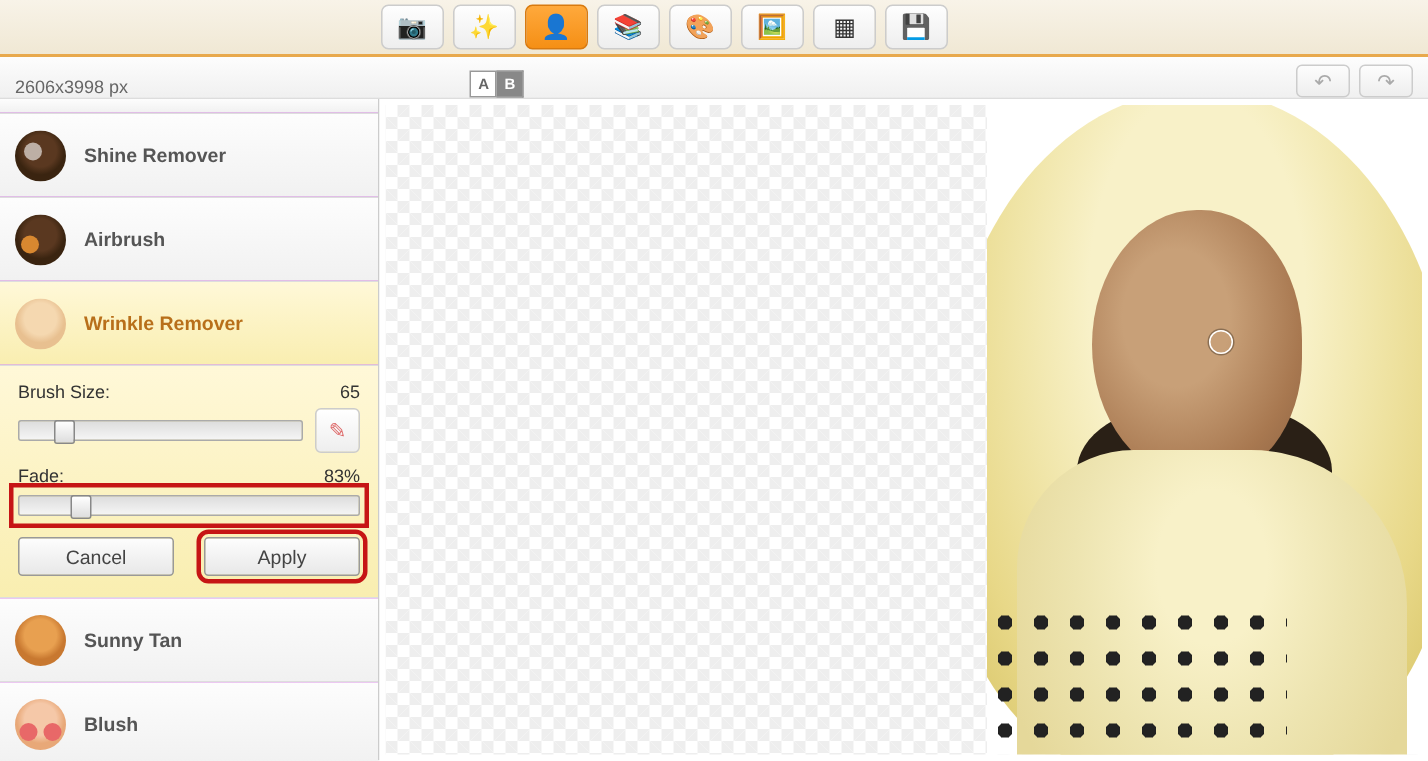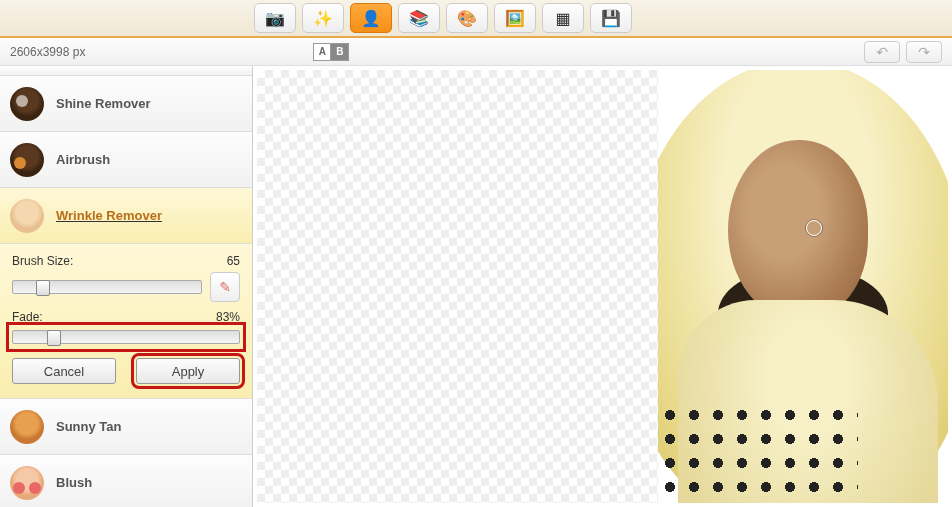--- a/index.html
+++ b/index.html
@@ -4,32 +4,32 @@
 <style>
 * { box-sizing: border-box; margin: 0; padding: 0; }
 body { font-family: "Segoe UI", Tahoma, sans-serif; font-size: 13px; background: #fff; width: 952px; height: 507px; overflow: hidden; color: #333; }
 
 .topbar { height: 38px; background: linear-gradient(#f8f3e8, #f0e8d4); border-bottom: 2px solid #e8a94d; display: flex; align-items: center; padding: 0 10px; }
 .topbar-title { font-size: 14px; color: #444; padding: 0 30px; }
 .toolbar-buttons { margin-left: auto; display: flex; gap: 6px; margin-right: 310px;}
 .tbtn { width: 42px; height: 30px; border: 1px solid #ccc; border-radius: 5px; background: linear-gradient(#fefefe,#eee); display:flex; align-items:center; justify-content:center; cursor:pointer; font-size:16px;}
 .tbtn.active { background: linear-gradient(#ffa93c,#f58f15); border-color:#d87a10; color:#fff;}
 
-.secondbar { height: 28px; background: linear-gradient(#fdfdfd,#f0f0f0); border-bottom:1px solid #ddd; display:flex; align-items:center; padding:0 10px; font-size:12px; color:#666;}
+.secondbar { height: 28px; background: linear-gradient(#fdfdfd,#f0f0f0); border-bottom:1px solid #ddd; display:flex; align-items:flex-end; padding:0 10px; font-size:12px; color:#666;}
 .dim-text { }
 .ab-toggle { margin-left:228px; display:flex;}
 .ab-btn { width:18px; height:18px; border:1px solid #999; display:flex; align-items:center; justify-content:center; font-size:10px; font-weight:bold; background:#fff;}
 .ab-btn:last-child { background:#888; color:#fff; border-left:none;}
 .undo-redo { margin-left:auto; display:flex; gap:6px;}
 .ur-btn { width:36px; height:22px; border:1px solid #ccc; border-radius:4px; background:linear-gradient(#fdfdfd,#eee); display:flex; align-items:center; justify-content:center; color:#aaa; font-size:14px;}
 
 .main { display:flex; height: calc(507px - 38px - 28px); }
 .sidebar { width: 253px; background:#d946ef; border-right:1px solid #ccc; overflow-y:auto;}
 .tool-item { height:56px; display:flex; align-items:center; padding:0 10px; border-bottom:1px solid #ddd; background:linear-gradient(#fdfdfd,#f1f1f1); cursor:pointer;}
-.tool-item.active { background:linear-gradient(#fff8d8,#f9eeb0);text-decoration:underline; }
+.tool-item.active { background:linear-gradient(#fff8d8,#f9eeb0); }
 .tool-icon { width:34px; height:34px; border-radius:50%; margin-right:12px; display:flex; align-items:center; justify-content:center; position:relative; overflow:hidden;}
 .tool-icon .face-bg { position:absolute; inset:0; background: radial-gradient(circle at 50% 40%, #5a3820 40%, #3a2410 60%); }
 .tool-icon.blush .face-bg { background: radial-gradient(circle at 50% 40%, #f5c8a8 40%, #e8a878 60%); }
 .tool-icon .blob { position:absolute; width:12px; height:12px; border-radius:50%; }
 .tool-label { font-size:13px; font-weight:bold; color:#555;}
 .tool-item.active .tool-label { color:#b86f1a; }
 
 .expand-panel { padding:10px 12px 14px; background:linear-gradient(#fff8d8,#f9eeb0); border-bottom:1px solid #ddd;}
 .param-row { display:flex; align-items:center; margin-bottom:4px;}
 .param-label { font-size:12px; color:#333; flex:0 0 auto;}

